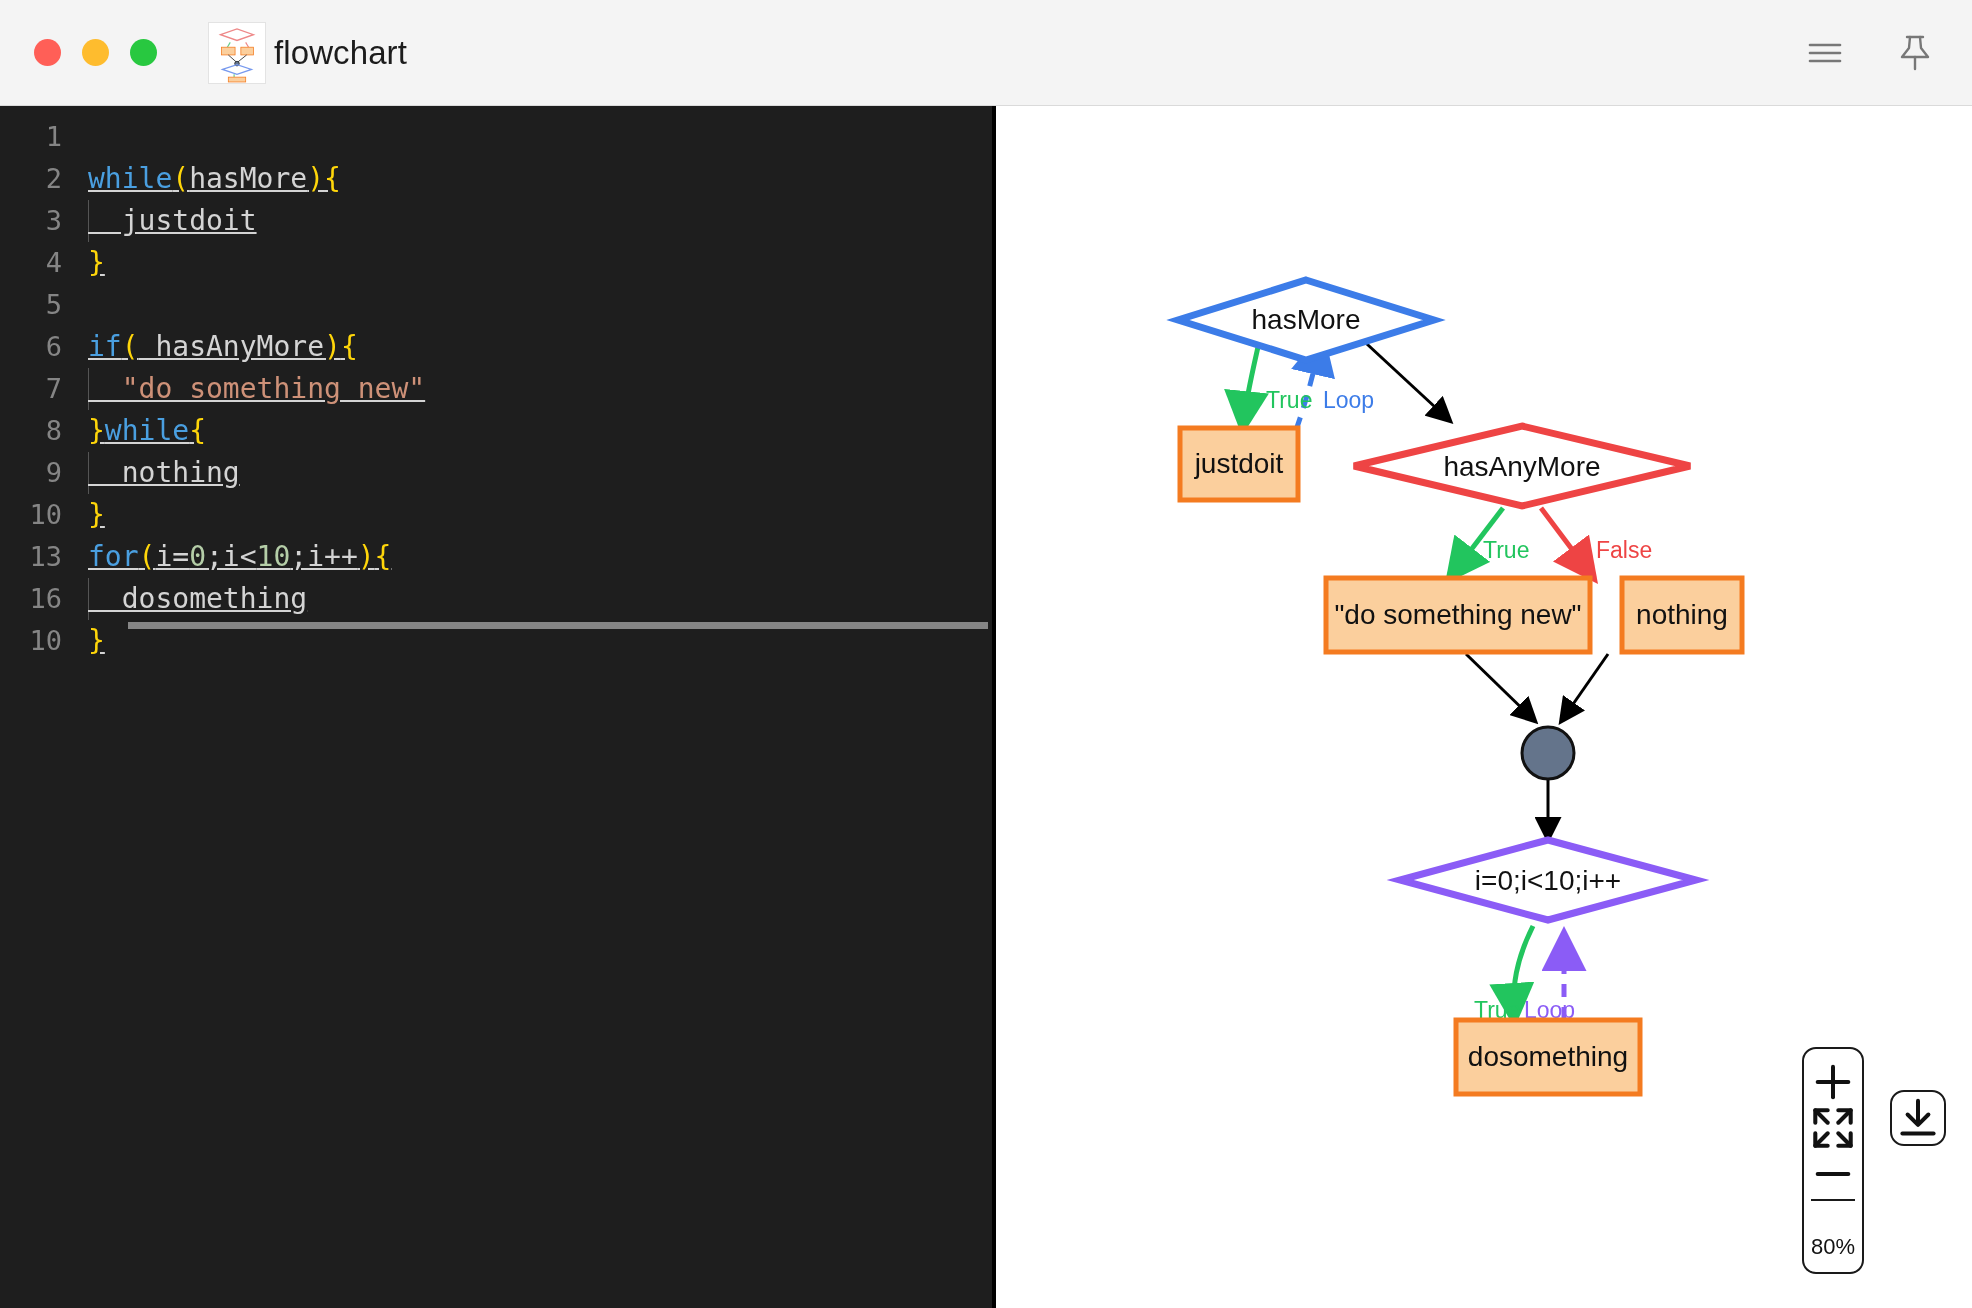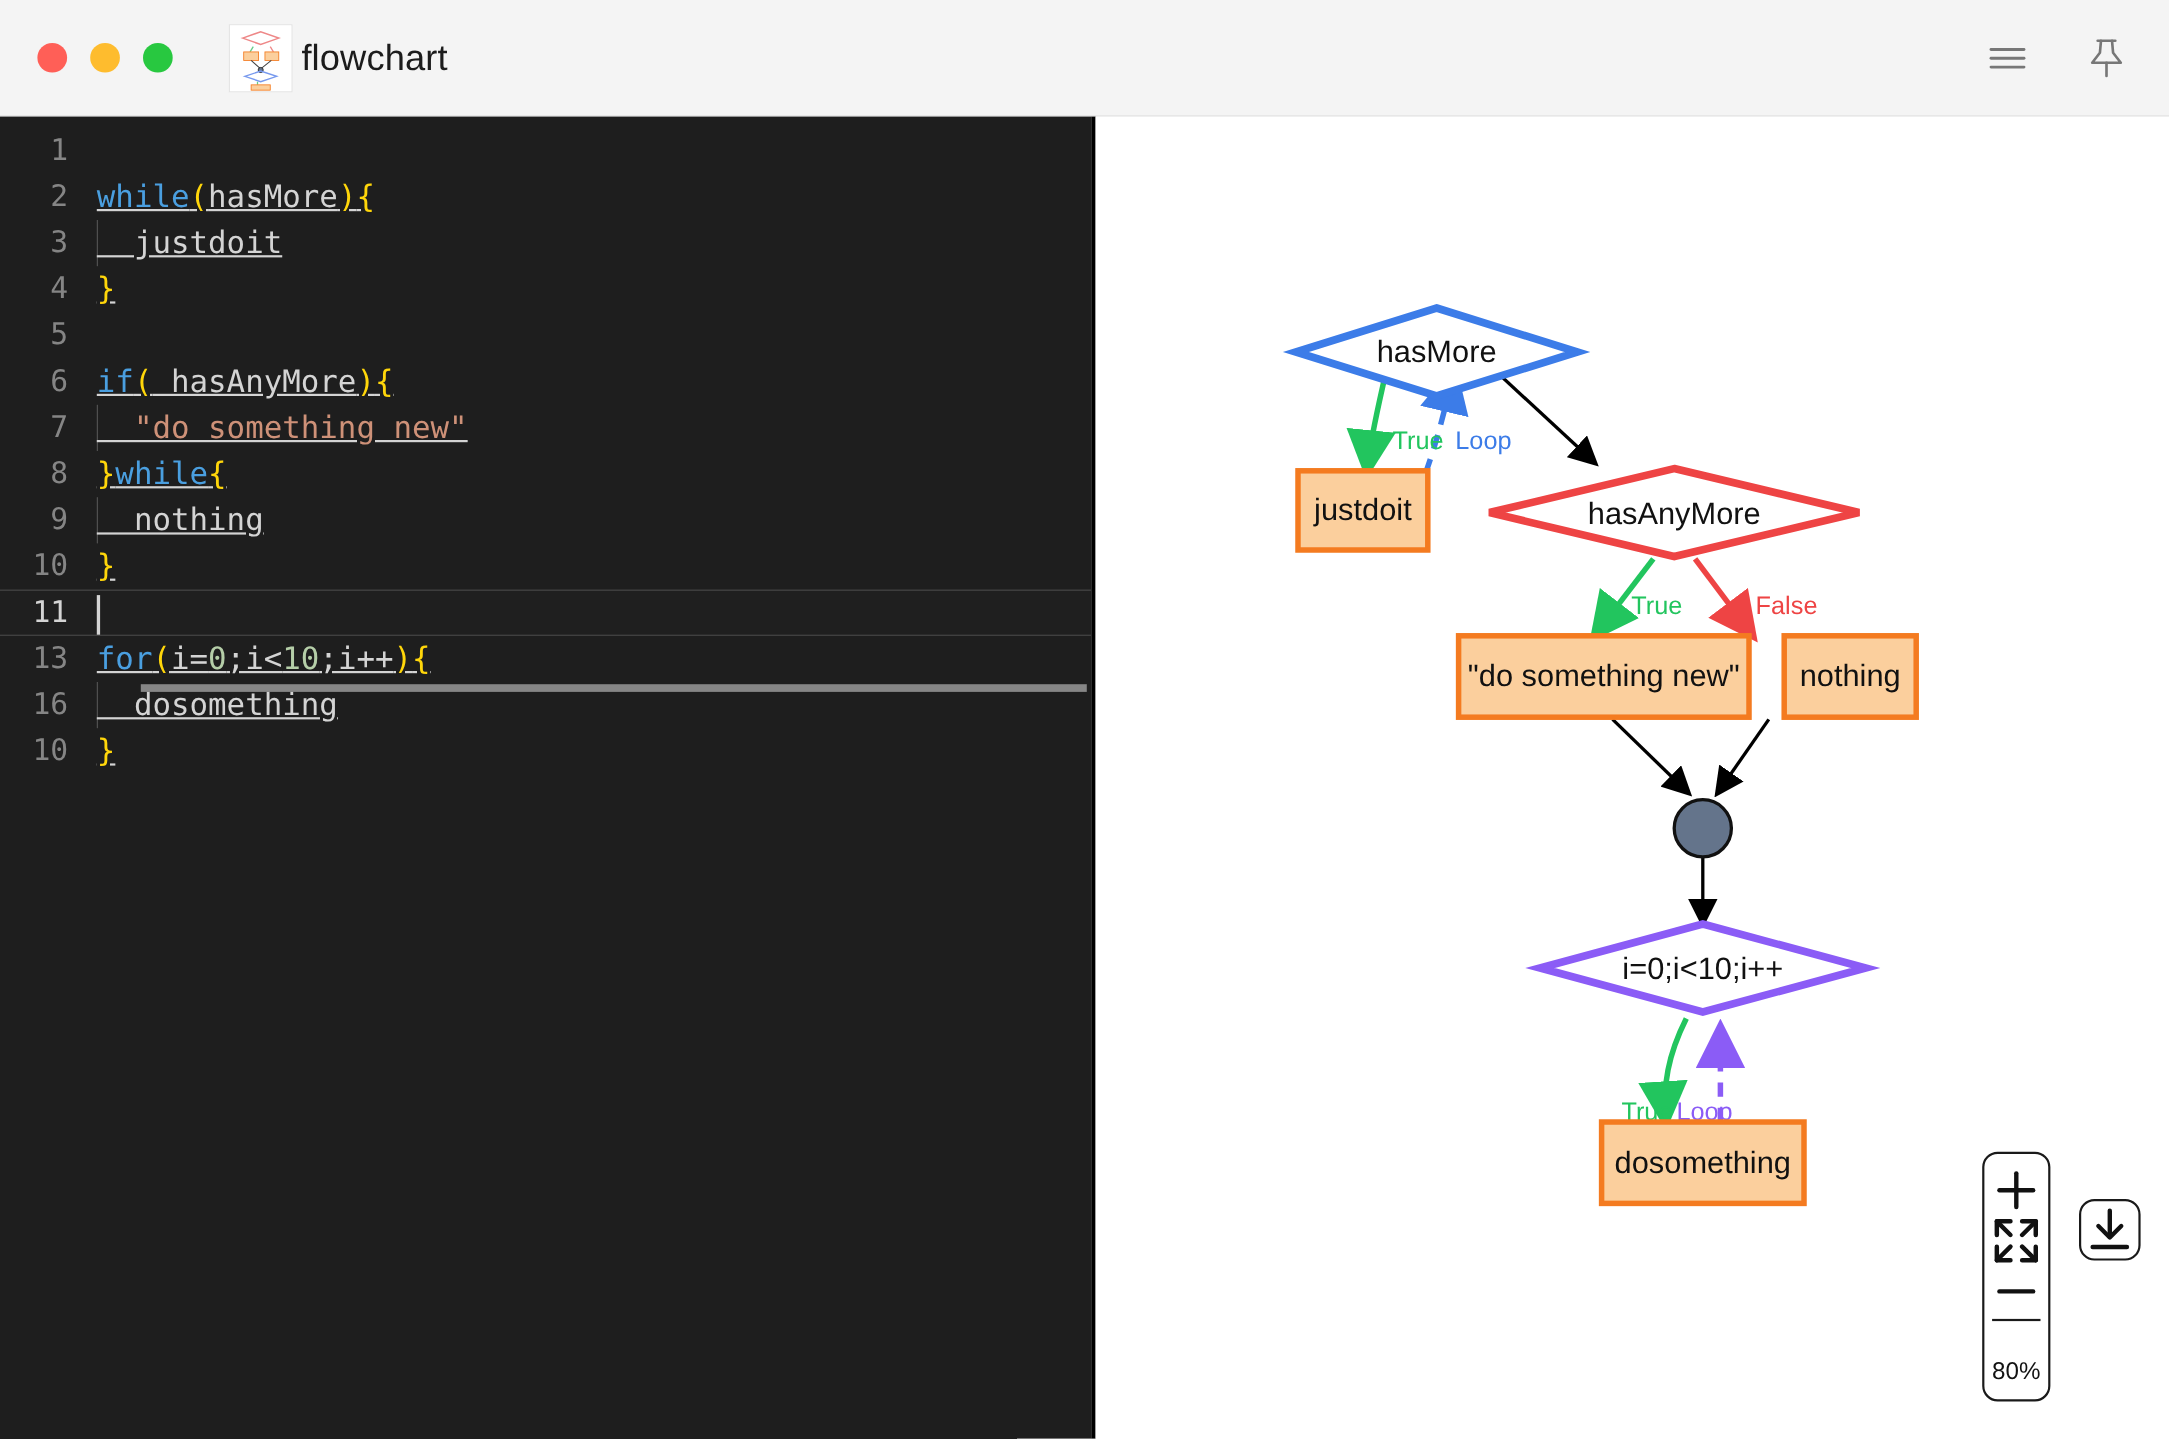--- a/index.html
+++ b/index.html
@@ -293,25 +293,20 @@
           <span class="ln">9</span>
           <span class="ig"></span>
           <span class="code"><span class="id">  nothing</span></span>
         </div>
 
         <div class="cl">
           <span class="ln">10</span>
           <span class="code"><span class="p">}</span></span>
         </div>
 
-        <div class="cl active">
-          <span class="ln">11</span>
-          <span class="caret"></span>
-          <span class="code"></span>
-        </div>
 
         <div class="cl">
           <span class="ln">13</span>
           <span class="code"><span class="k">for</span><span class="p">(</span><span class="id">i=</span><span class="n">0</span><span class="id">;i&lt;</span><span class="n">10</span><span class="id">;i++</span><span class="p">)</span><span class="p">{</span></span>
         </div>
 
         <div class="cl">
           <span class="ln">16</span>
           <span class="ig"></span>
           <span class="code"><span class="id">  dosomething</span></span>

